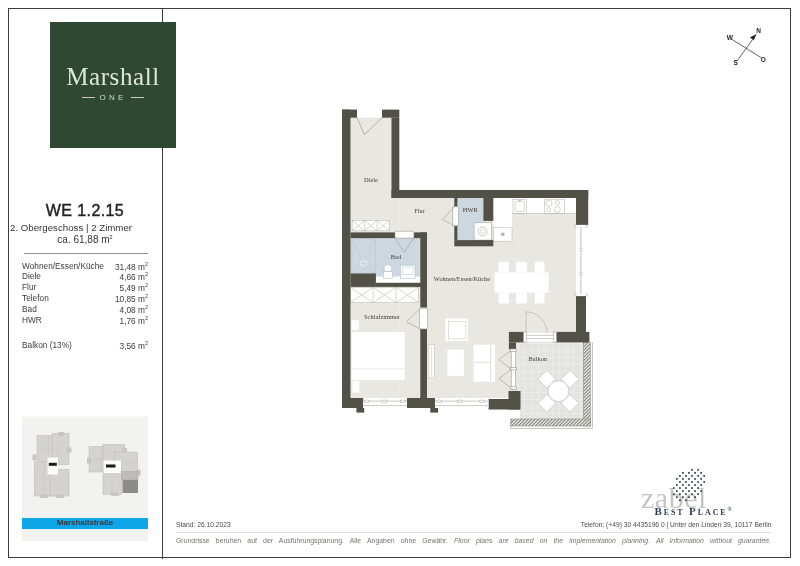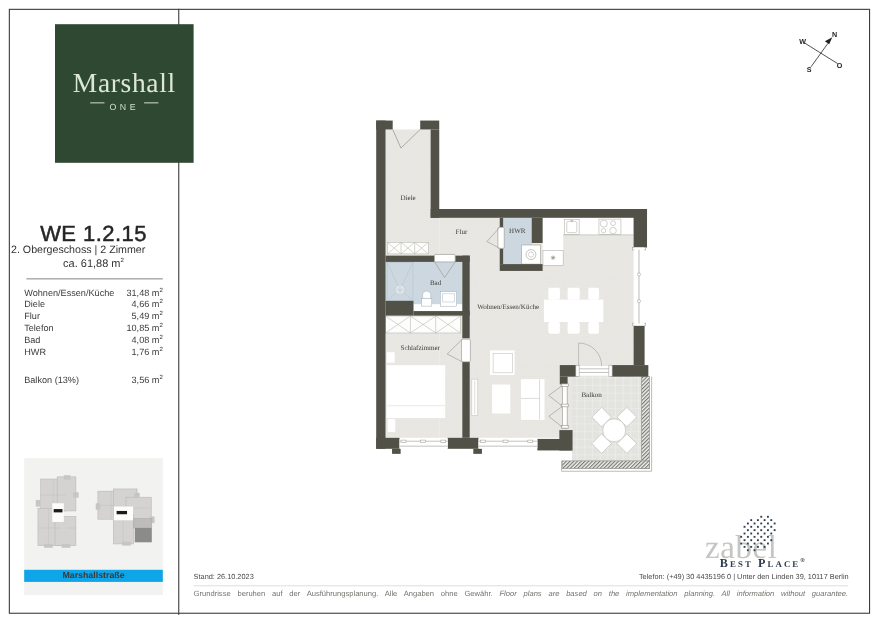--- a/index.html
+++ b/index.html
@@ -4,24 +4,24 @@
 <style>
   html,body{margin:0;padding:0;}
   body{width:800px;height:566px;position:relative;background:#fff;
        font-family:"Liberation Sans",sans-serif;overflow:hidden;}
   .abs{position:absolute;}
   #frame{left:8px;top:8px;width:781px;height:548px;border:1.5px solid #3c3c3c;}
   #vline{left:161.5px;top:8px;width:1.2px;height:551px;background:#3c3c3c;}
   #logo{left:22px;top:22px;width:126px;height:126px;background:#2e4832;color:#dde7d5;margin-left:28px;}
   #logo .m{position:absolute;top:41px;width:126px;text-align:center;
     font-family:"Liberation Serif",serif;font-size:25px;letter-spacing:0.6px;}
-  #logo .one{position:absolute;top:71px;width:126px;display:flex;
+  #logo .one{position:absolute;top:71px;width:126px;display:flex;align-items:center;
     justify-content:center;font-size:8px;letter-spacing:3.2px;color:#d3dfc9;}
   #logo .one .ln{display:inline-block;width:13px;height:1px;background:#c9cfba;margin:0 5px;}
-  #we{left:22px;top:202px;width:126px;text-align:center;font-size:20px;
+  #we{left:22px;top:202px;width:126px;text-align:center;font-size:16px;
       letter-spacing:0.4px;color:#252525;font-weight:normal;-webkit-text-stroke:0.45px #252525;}
   #sub1{left:10px;top:222px;width:150px;font-size:9.7px;color:#333;}
   #sub2{left:22px;top:233.5px;width:126px;text-align:center;font-size:10px;color:#333;}
   #rule1{left:24px;top:252.5px;width:124px;height:1px;background:#8f8f8f;}
   .row{position:absolute;left:22px;width:126px;display:flex;
        justify-content:space-between;font-size:8.3px;color:#3b3b3b;}
   sup{font-size:5.5px;}
   #stand{left:176px;top:521px;font-size:6.7px;color:#4a4a4a;}
   #contact{left:400px;top:521px;width:371.5px;text-align:right;font-size:6.7px;color:#4a4a4a;}
   #sep{left:176px;top:531.5px;width:595px;height:1px;background:#e2e2e2;}

